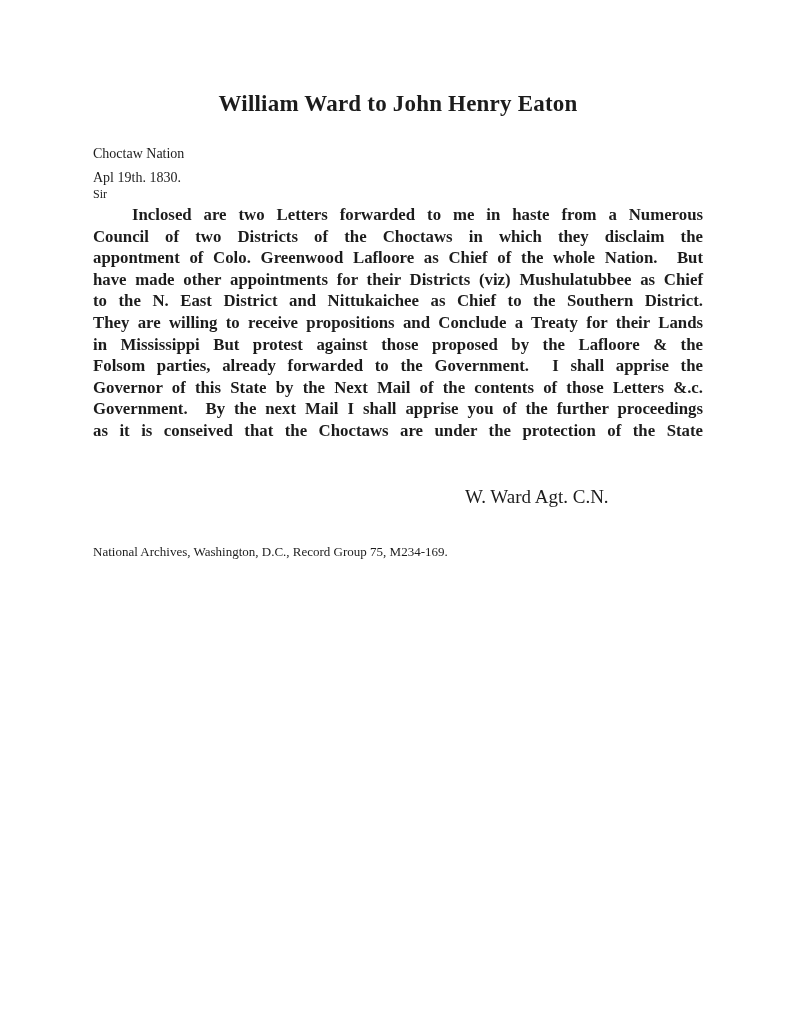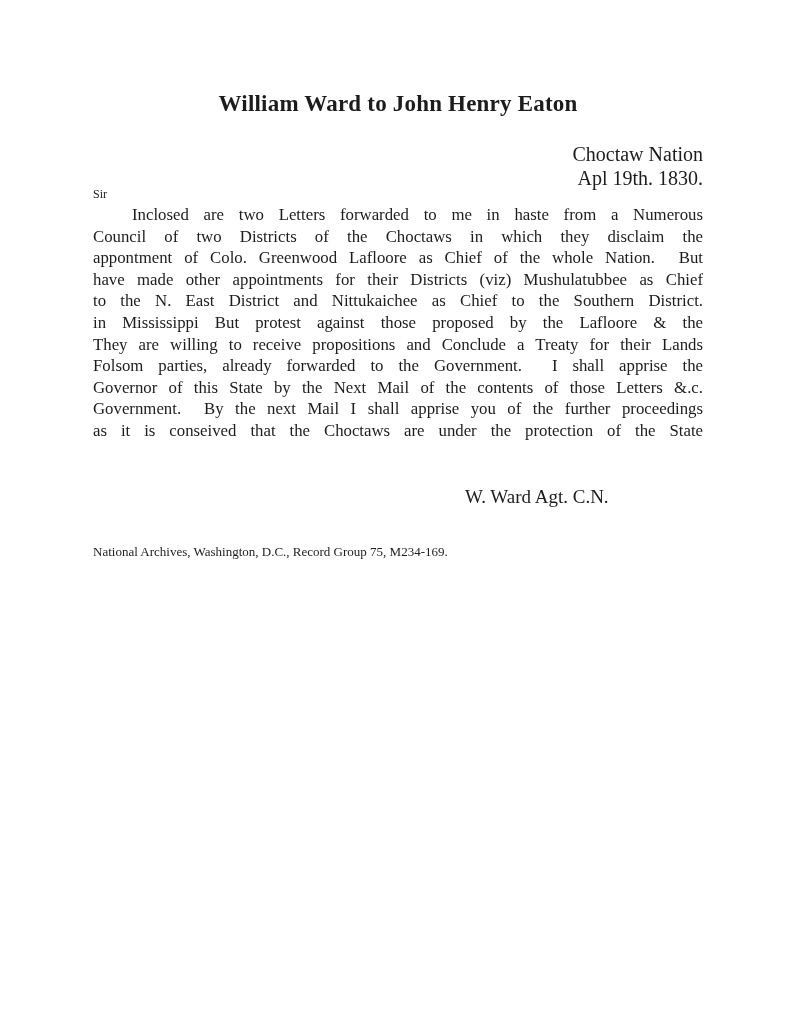--- a/index.html
+++ b/index.html
@@ -29,37 +29,37 @@
     text-align: center;
     font-size: 23px;
     line-height: 28px;
     letter-spacing: 0.2px;
   }
   .dateline {
     position: absolute;
     top: 142px;
     left: 0;
     width: 610px;
-    text-align: right;
-    font-size: 20px;
+    font-size: 14px;
     line-height: 24px;
   }
   .salutation {
     position: absolute;
     top: 184px;
     left: 0;
     font-size: 12px;
     line-height: 21px;
   }
   .body {
     position: absolute;
     top: 204px;
     left: 0;
     width: 610px;
     font-size: 16.8px;
+    font-weight: bold;
   }
   .body .line {
     width: 610px;
     line-height: 21.6px;
     text-align: justify;
     text-align-last: justify;
     white-space: pre-wrap;
   }
   .body .line.first {
     text-indent: 39px;
@@ -98,22 +98,22 @@
     </div>
 
     <div class="salutation">Sir</div>
 
     <div class="body">
       <div class="line first">Inclosed are two Letters forwarded to me in haste from a Numerous</div>
       <div class="line">Council of two Districts of the Choctaws in which they disclaim the</div>
       <div class="line">appontment of Colo. Greenwood Lafloore as Chief of the whole Nation.  But</div>
       <div class="line">have made other appointments for their Districts (viz) Mushulatubbee as Chief</div>
       <div class="line">to the N. East District and Nittukaichee as Chief to the Southern District.</div>
+      <div class="line">They are willing to receive propositions and Conclude a Treaty for their Lands</div>
       <div class="line">in Mississippi But protest against those proposed by the Lafloore &amp; the</div>
-      <div class="line">They are willing to receive propositions and Conclude a Treaty for their Lands</div>
       <div class="line">Folsom parties, already forwarded to the Government.  I shall apprise the</div>
       <div class="line">Governor of this State by the Next Mail of the contents of those Letters &amp;.c.</div>
       <div class="line">Government.  By the next Mail I shall apprise you of the further proceedings</div>
       <div class="line">as it is conseived that the Choctaws are under the protection of the State</div>
     </div>
 
     <div class="signature">W. Ward Agt. C.N.</div>
 
     <div class="citation">National Archives, Washington, D.C., Record Group 75, M234-169.</div>
 

